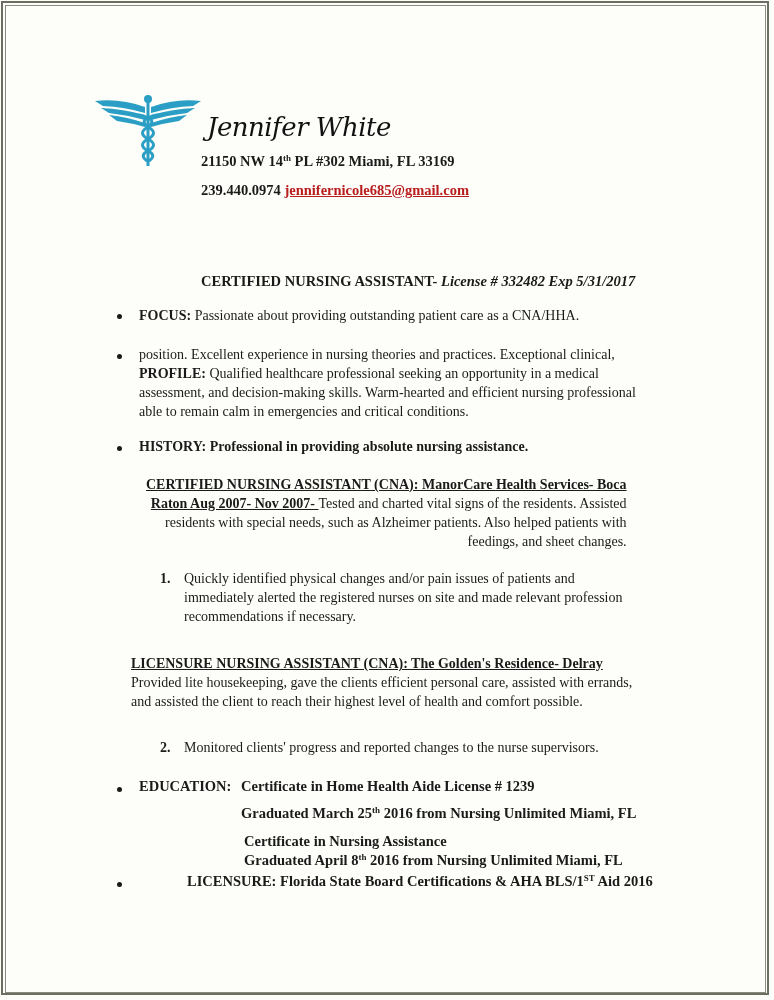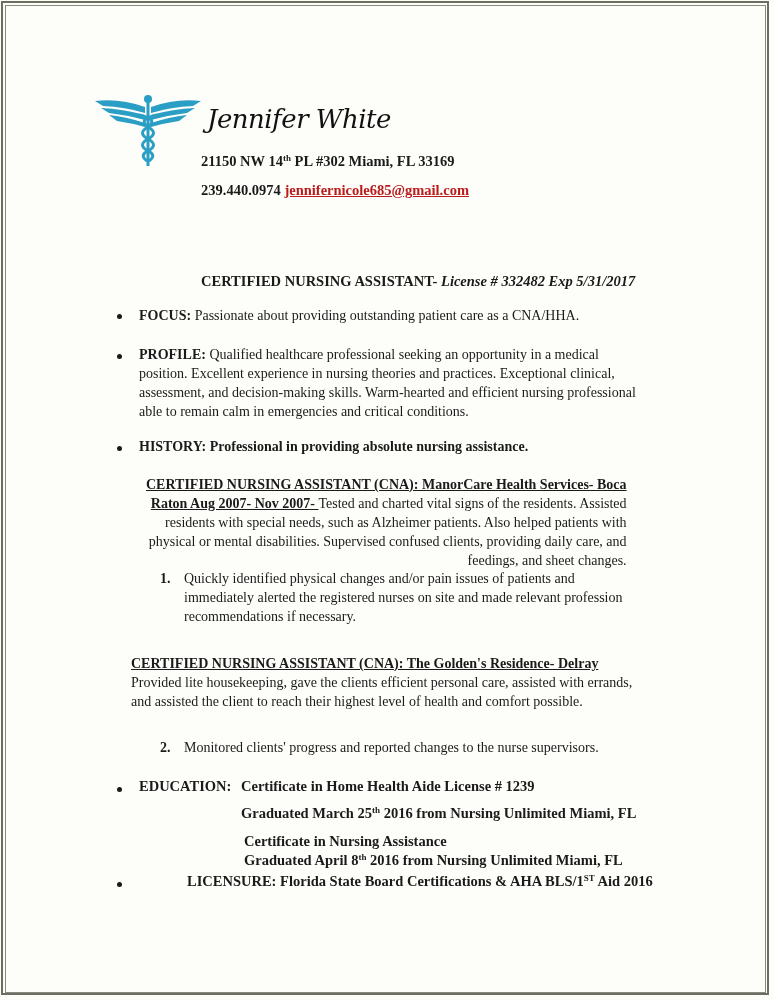--- a/index.html
+++ b/index.html
@@ -11,21 +11,21 @@
     position: absolute; left: 1px; top: 1px; width: 768px; height: 994px;
     border: 2px solid #6d6d62; box-sizing: border-box;
   }
   .border-inner {
     position: absolute; left: 5px; top: 5px; width: 761px; height: 988px;
     border: 1px solid #8a8a7e; box-sizing: border-box;
   }
   .abs { position: absolute; white-space: nowrap; }
   .logo { position: absolute; left: 95px; top: 93px; width: 106px; height: 75px; }
   .name {
-    left: 207px; top: 104px; font-size: 26px; font-style: italic; font-weight: normal;
+    left: 207px; top: 112px; font-size: 26px; font-style: italic; font-weight: normal;
     font-family: "DejaVu Serif", "Liberation Serif", serif; letter-spacing: -0.5px; color: #111;
   }
   .contact { font-weight: bold; font-size: 14.5px; }
   .email { color: #b91c1c; text-decoration: underline; font-weight: bold; }
   sup { font-size: 9px; line-height: 0; vertical-align: 5px; }
   .title-line { left: 201px; top: 273px; font-size: 14.5px; font-weight: bold; }
   .title-line i { font-style: italic; }
   .dot {
     position: absolute; width: 5px; height: 5px; background: #1a1a1a; border-radius: 50%;
   }
@@ -64,47 +64,46 @@
   <a class="email">jennifernicole685@gmail.com</a>
 </div>
 
 <div class="abs title-line"><span>CERTIFIED  NURSING ASSISTANT- </span><i>License # 332482 Exp 5/31/2017</i></div>
 
 <div class="dot" style="left:117px; top:314px;"></div>
 <div class="para" style="left:139px; top:306px;"><b>FOCUS:</b><span> Passionate  about  providing  outstanding  patient care as a CNA/HHA.</span></div>
 
 <div class="dot" style="left:117px; top:354px;"></div>
 <div class="para" style="left:139px; top:345px;">
+  <div>position.  Excellent  experience  in nursing  theories  and practices.  Exceptional clinical,</div>
   <div><b>PROFILE:</b><span> Qualified  healthcare  professional  seeking  an opportunity  in a medical</span></div>
-  <div>position.  Excellent  experience  in nursing  theories  and practices.  Exceptional clinical,</div>
   <div>assessment,  and decision-making  skills.  Warm-hearted  and efficient  nursing  professional</div>
   <div>able to remain  calm in emergencies  and critical  conditions.</div>
 </div>
 
 <div class="dot" style="left:117px; top:446px;"></div>
 <div class="para" style="left:139px; top:437px;"><b>HISTORY:</b><b>  Professional in providing  absolute nursing assistance.</b></div>
 
 <div class="para" style="left:146px; top:475px;text-align:right;">
   <div><b class="u">CERTIFIED  NURSING ASSISTANT (CNA):  ManorCare Health Services- Boca</b></div>
   <div><b class="u">Raton Aug 2007- Nov 2007- </b><span> Tested and charted vital  signs  of the residents.  Assisted</span></div>
   <div>residents  with special needs, such as Alzheimer  patients.  Also helped patients  with</div>
-  <div>physical  or mental  disabilities.  Supervised  confused clients,  providing  daily care, and</div>
   <div>feedings,  and sheet changes.</div>
 </div>
 <div class="para" style="left:160px; top:569px;">
   <span class="ol-num" style="position:absolute; left:0; top:0;">1.</span>
   <div style="padding-left:24px;">
     <div>Quickly  identified  physical changes  and/or pain issues  of patients  and</div>
     <div>immediately  alerted  the registered  nurses  on site and made relevant  profession</div>
     <div>recommendations  if necessary.</div>
   </div>
 </div>
 
 <div class="para" style="left:131px; top:654px;">
-  <div><b class="u">CERTIFIED  NURSING ASSISTANT (CNA): The Golden's Residence- Delray</b></div>
+  <div><b class="u">LICENSURE  NURSING ASSISTANT (CNA): The Golden's Residence- Delray</b></div>
   <div>Provided  lite housekeeping,  gave the clients  efficient  personal care, assisted  with errands,</div>
   <div>and assisted  the client  to reach their highest  level of health  and comfort  possible.</div>
 </div>
 <div class="para" style="left:160px; top:738px;">
   <span class="ol-num" style="position:absolute; left:0; top:0;">2.</span>
   <div style="padding-left:24px;">Monitored  clients'  progress and reported changes  to the nurse supervisors.</div>
 </div>
 
 <div class="dot" style="left:117px; top:787px;"></div>
 <div class="abs edu" style="left:139px; top:778px;">EDUCATION:</div>

